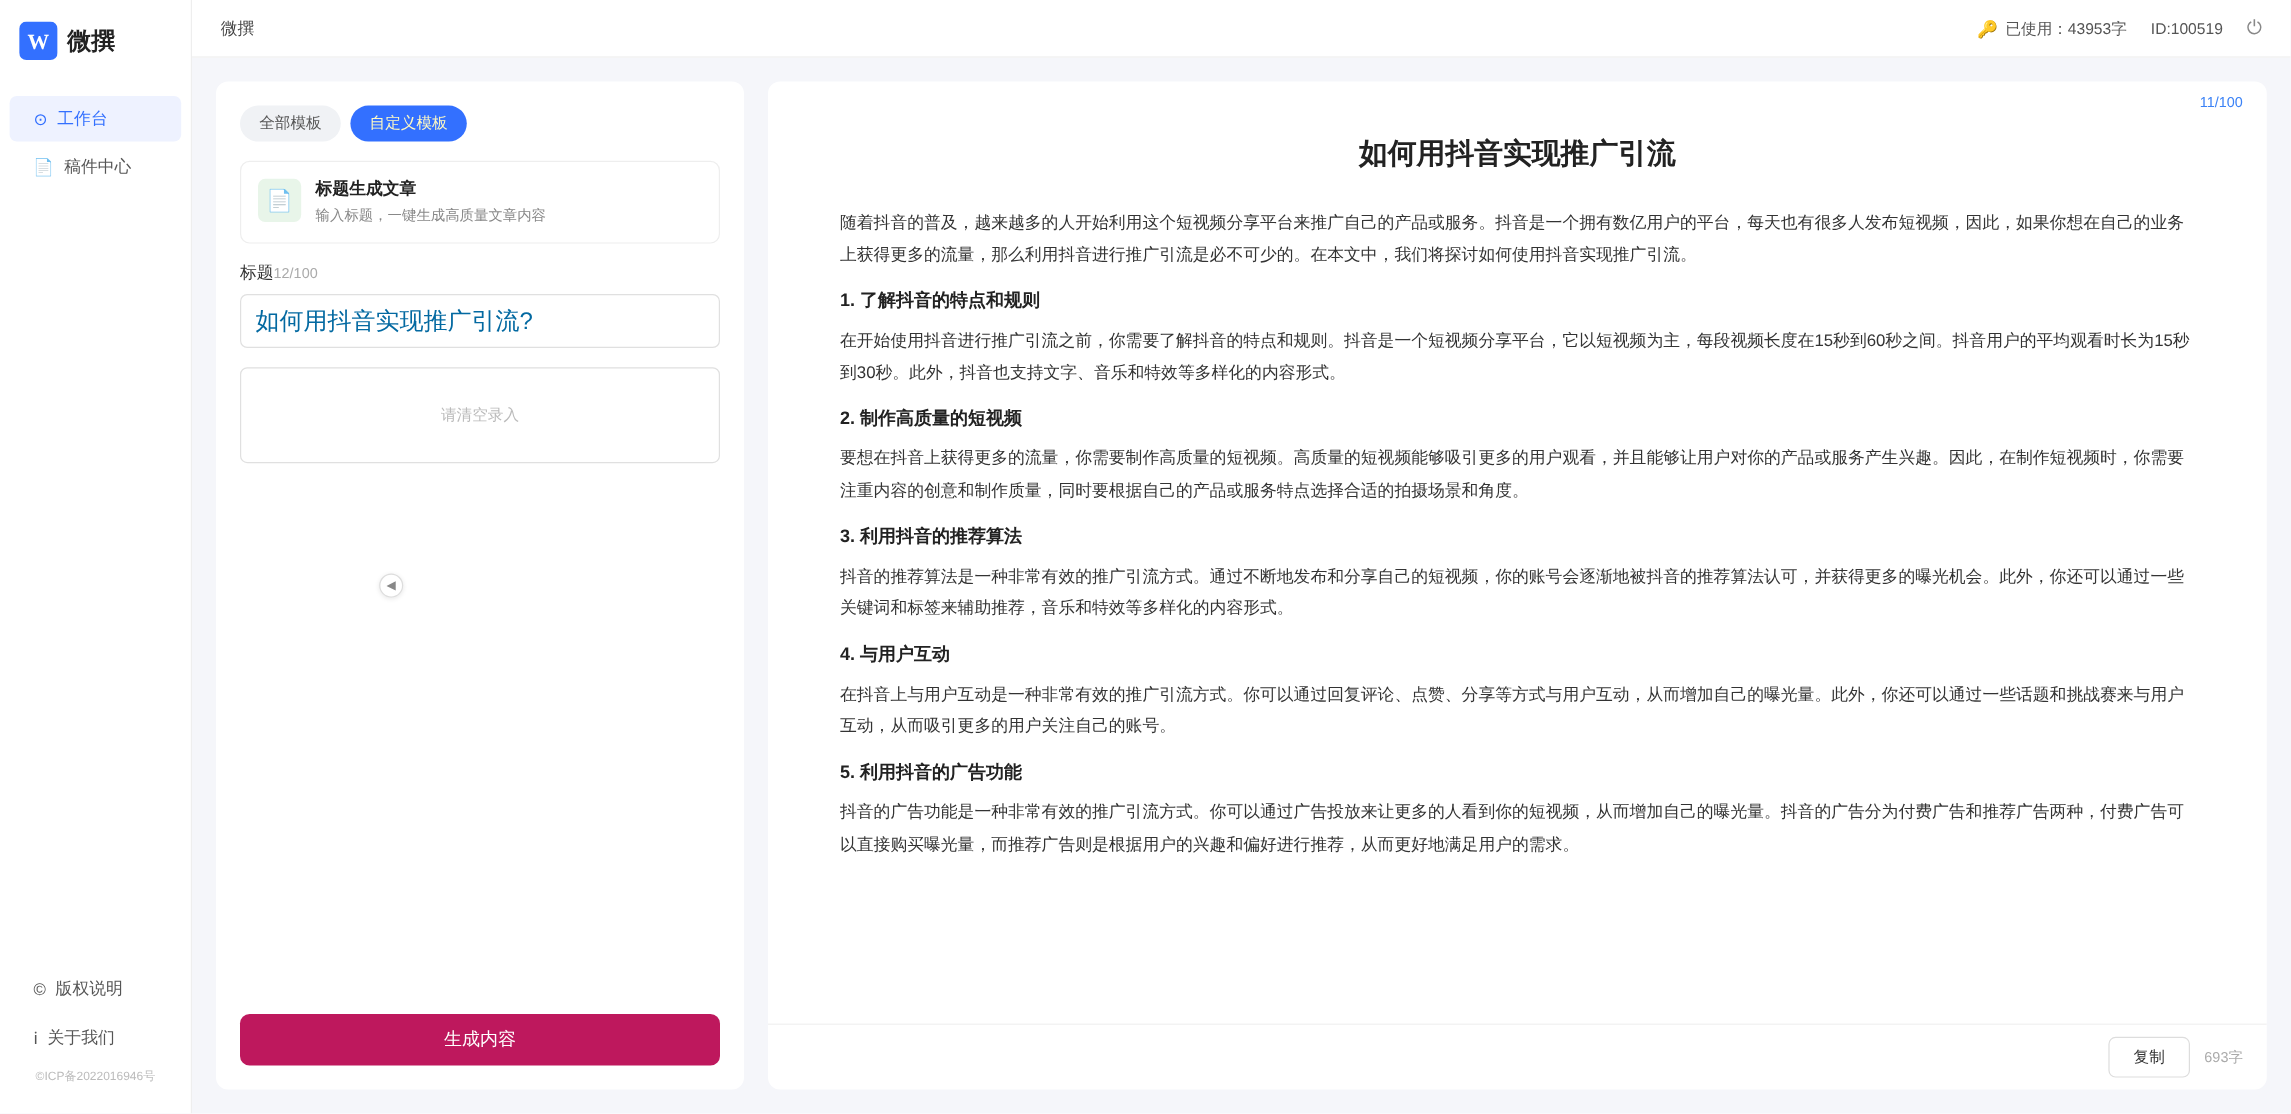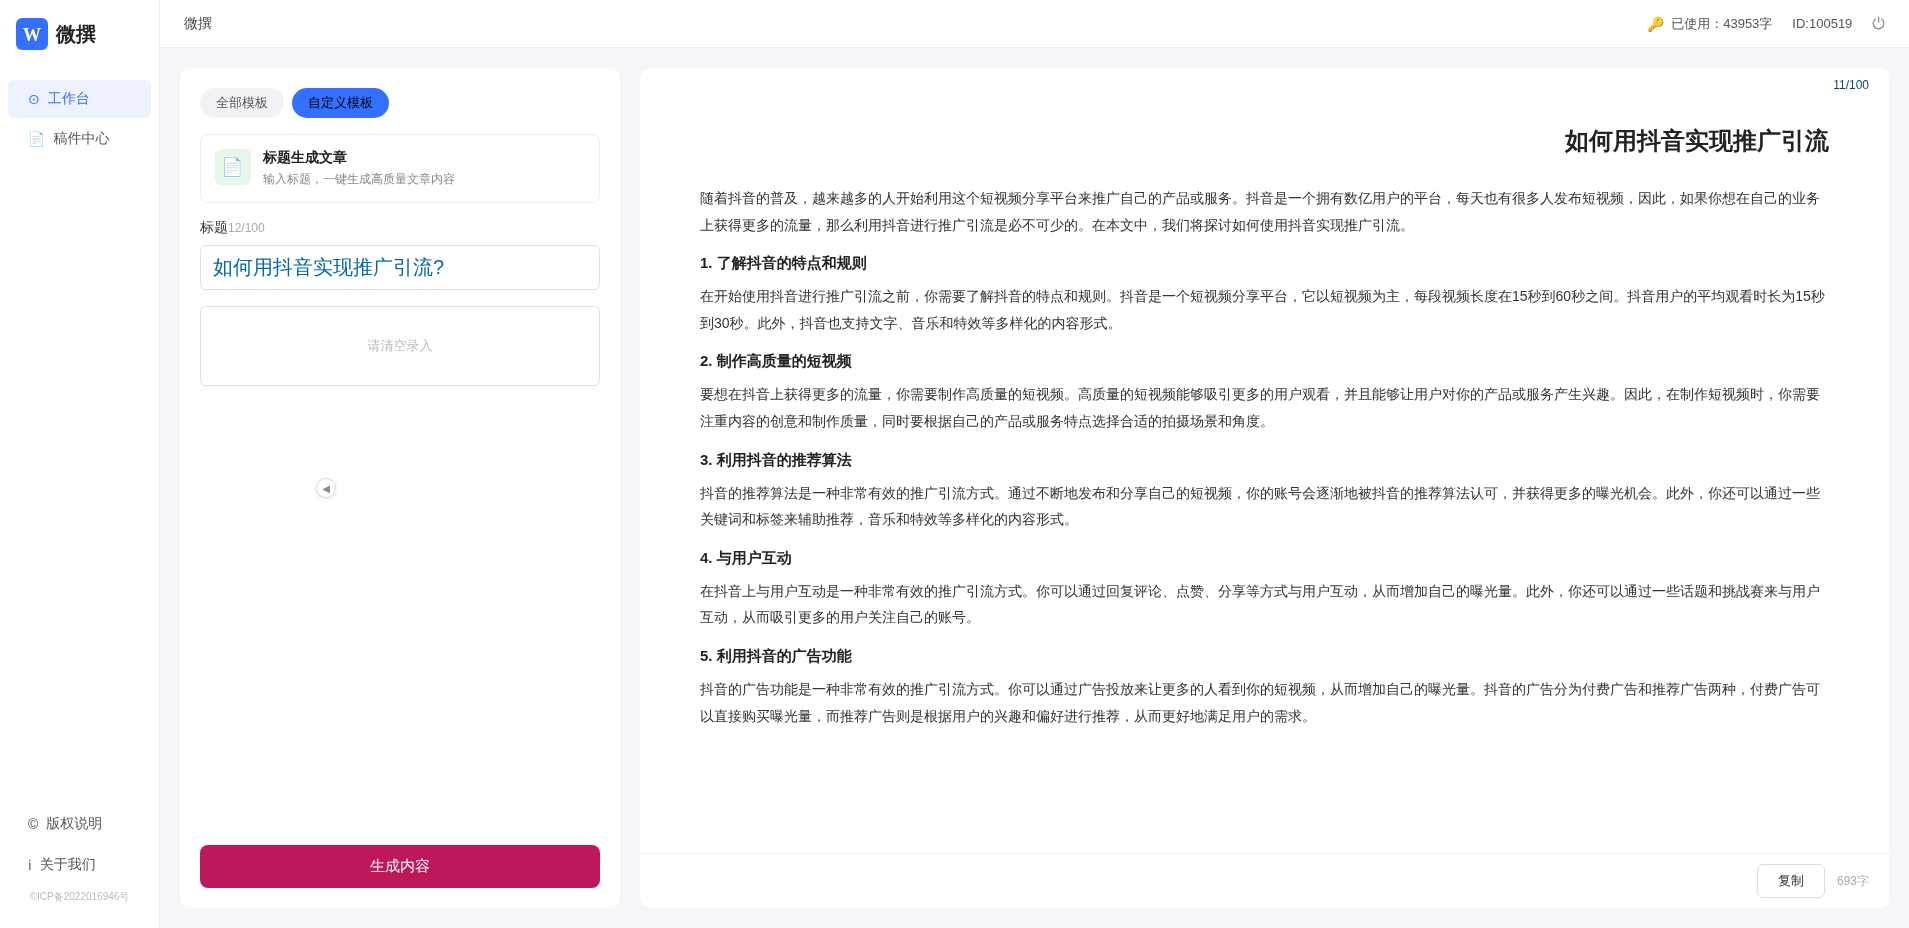--- a/index.html
+++ b/index.html
@@ -137,21 +137,21 @@
       padding: 6px 16px;
       border-radius: 20px;
       font-size: 13px;
       cursor: pointer;
       border: none;
       background: #f0f2f5;
       color: #555;
     }
     .tab-btn.active {
       background: #3370ff;
-      color: #000000;
+      color: #fef9c3;
     }
 
     .template-card {
       display: flex;
       align-items: flex-start;
       gap: 12px;
       padding: 14px;
       border: 1px solid #eee;
       border-radius: 8px;
       cursor: pointer;
@@ -262,35 +262,34 @@
       overflow: hidden;
     }
 
     .doc-header {
       display: flex;
       justify-content: flex-end;
       padding: 10px 20px 0;
     }
     .doc-page-count {
       font-size: 12px;
-      color: #0c4a6e;
+      color: #3b82f6;
     }
 
     .doc-content {
       flex: 1;
       overflow-y: auto;
       padding: 20px 60px 30px;
     }
     .doc-title {
       font-size: 24px;
       font-weight: 700;
-      text-align: right;
+      text-align: center;
       color: #222;
       margin-bottom: 28px;
-      margin-top: 13px;
     }
     .doc-paragraph {
       font-size: 14px;
       line-height: 1.9;
       color: #333;
       margin-bottom: 16px;
     }
     .doc-section-title {
       font-size: 15px;
       font-weight: 600;

